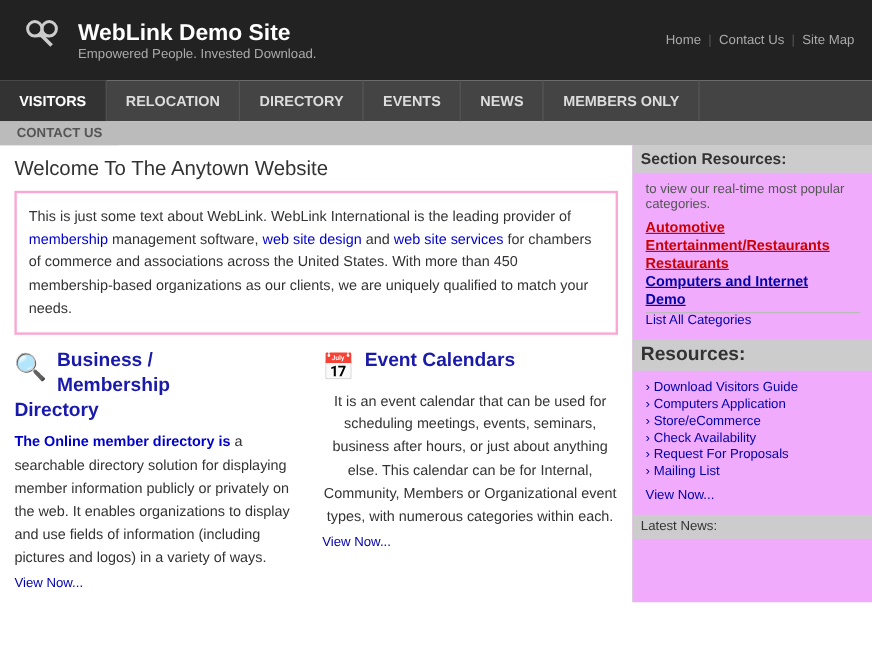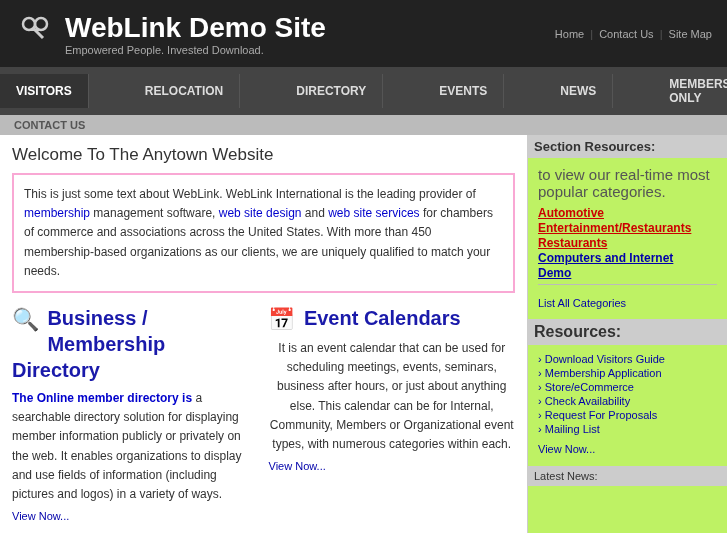--- a/index.html
+++ b/index.html
@@ -3,60 +3,60 @@
   <meta charset="utf-8">
   <style>
     * { margin: 0; padding: 0; box-sizing: border-box; }
     body { font-family: Arial, sans-serif; font-size: 12px; background: #fff; width: 727px; }
 
     
     #header { background: #222; padding: 10px 15px; display: flex; align-items: center; justify-content: space-between; }
     #header-logo { display: flex; align-items: center; gap: 10px; }
     #header-logo .logo-icon { color: #ccc; font-size: 28px; }
     #header-title-block { }
-    #header-title { color: #fff; font-size: 28px; font-weight: bold; }
+    #header-title { color: #fff; font-size: 19px; font-weight: bold; }
     #header-tagline { color: #aaa; font-size: 11px; }
     #header-links { color: #aaa; font-size: 11px; padding-left: 10px; }
     #header-links a { color: #aaa; text-decoration: none; }
     #header-links span { color: #555; margin: 0 3px; }
 
     
-    #nav { background: #444; display: flex; align-items: center; gap: 40px; }
+    #nav { background: #444; display: flex; align-items: flex-start; }
     .nav-item { padding: 10px 16px; color: #ddd; font-size: 12px; font-weight: bold; text-transform: uppercase; cursor: pointer; border-right: 1px solid #555; }
     .nav-item.active { background: #333; color: #fff; }
 
     
     #main-wrap { display: flex; }
     #content-area { flex: 1; padding: 10px 12px; }
-    #sidebar { width: 200px; background: #bef264; padding: 10px; border-left: 1px solid #ccc; }
+    #sidebar { width: 200px; background: #f0abfc; padding: 10px; border-left: 1px solid #ccc; }
 
     
     #welcome-heading { font-size: 17px; color: #333; margin-bottom: 8px; font-weight: normal; }
 
     
     #intro-box { border: 2px solid #f9a8d4; padding: 10px; font-size: 12px; line-height: 1.6; color: #333; margin-bottom: 12px; }
     .link-blue { color: #00c; text-decoration: none; }
 
     
     #two-col { display: flex; gap: 10px; }
     .section-card { flex: 1; }
     .section-card-icon { float: left; margin-right: 8px; margin-top: 2px; font-size: 22px; color: #888; }
-    .section-card-title-text { font-size: 20px; color: #1a1aaa; font-weight: bold; line-height: 1.3; }
+    .section-card-title-text { font-size: 16px; color: #1a1aaa; font-weight: bold; line-height: 1.3; }
     .section-card-body { font-size: 12px; color: #333; line-height: 1.6; }
     .view-now { color: #00a; font-size: 11px; text-decoration: none; margin-top: 6px; display: inline-block; }
 
     
     .cal-icon { font-size: 22px; color: #555; float: left; margin-right: 8px; margin-top: 2px; }
 
     
     #sidebar-resources-heading { font-size: 13px; color: #333; font-weight: bold; background: #ccc; padding: 4px 6px; margin: -10px -10px 8px -10px; }
-    #sidebar p { font-size: 15px; color: #555; margin-bottom: 6px; }
+    #sidebar p { font-size: 11px; color: #555; margin-bottom: 6px; }
     .sidebar-cat-red { color: #c00; font-size: 12px; font-weight: bold; display: block; margin-bottom: 1px; }
     .sidebar-cat-blue { color: #00a; font-size: 12px; font-weight: bold; display: block; margin-bottom: 1px; }
-    .list-all { color: #00a; font-size: 11px; text-decoration: none; border-top: 1px solid #bbb; display: block; margin-top: 4px; padding-top: 12px; }
+    .list-all { color: #00a; font-size: 11px; text-decoration: none; border-top: 1px solid #bbb; display: block; margin-top: 4px; padding-top: 0; }
 
     #sidebar-resources2 { margin-top: 10px; }
     #sidebar-resources2-heading { font-size: 16px; color: #333; font-weight: bold; background: #ccc; padding: 4px 6px; margin: 0 -10px 8px -10px; }
     .sidebar-arrow-link { color: #00a; font-size: 11px; text-decoration: none; display: block; margin-bottom: 2px; }
     .sidebar-arrow-link::before { content: "› "; }
 
     #latest-news-heading { font-size: 11px; color: #333; font-weight: normal; background: #ccc; padding: 4px 6px; margin: 10px -10px 4px -10px; }
 
     .contact-bar { background: #bbb; display: flex; }
     #contact-us-tab { background: #bbb; padding: 4px 14px; color: #555; font-size: 11px; font-weight: bold; display: inline-block; }
@@ -147,21 +147,21 @@
     <a href="#" class="sidebar-cat-red">Entertainment/Restaurants</a>
     <a href="#" class="sidebar-cat-red">Restaurants</a>
     <a href="#" class="sidebar-cat-blue">Computers and Internet</a>
     <a href="#" class="sidebar-cat-blue">Demo</a>
 
     <a href="#" class="list-all">List All Categories</a>
 
     <div id="sidebar-resources2">
       <div id="sidebar-resources2-heading">Resources:</div>
       <a href="#" class="sidebar-arrow-link">Download Visitors Guide</a>
-      <a href="#" class="sidebar-arrow-link">Membership Application</a>
+      <a href="#" class="sidebar-arrow-link">Computers Application</a>
       <a href="#" class="sidebar-arrow-link">Store/eCommerce</a>
       <a href="#" class="sidebar-arrow-link">Check Availability</a>
       <a href="#" class="sidebar-arrow-link">Request For Proposals</a>
       <a href="#" class="sidebar-arrow-link">Mailing List</a>
       <a href="#" class="view-now">View Now...</a>
     </div>
 
     <div id="latest-news-heading">Latest News:</div>
   </div>
 </div>

